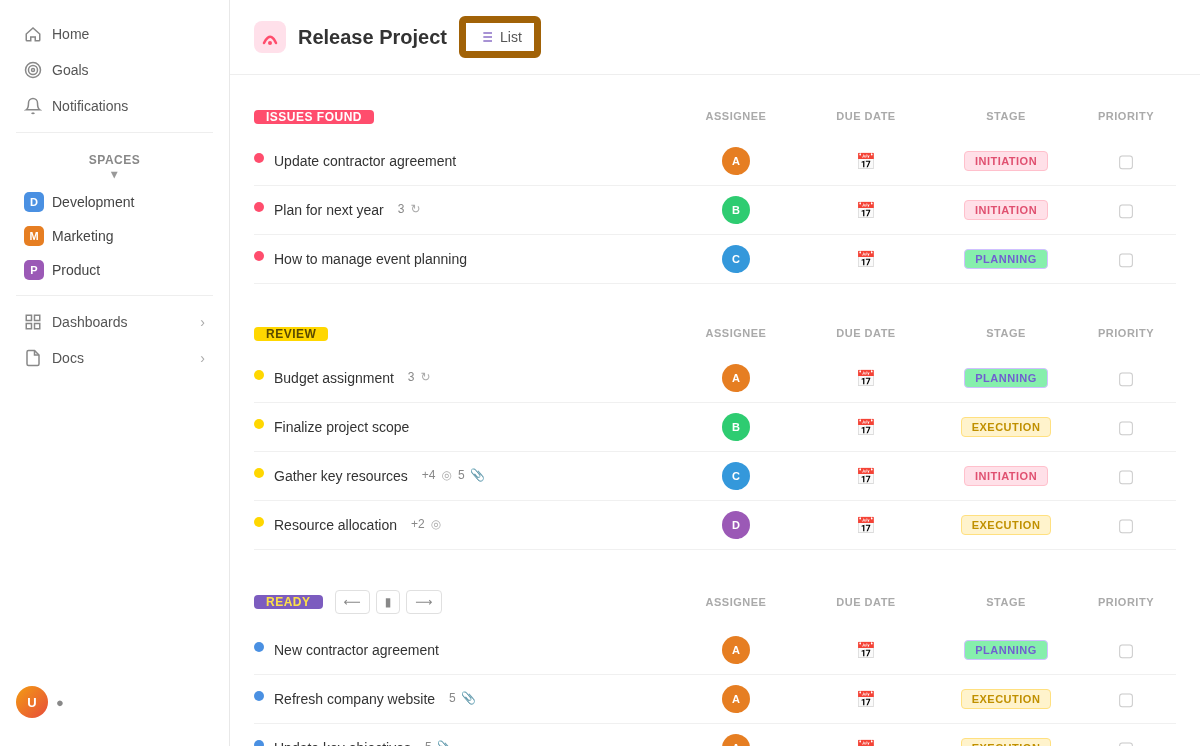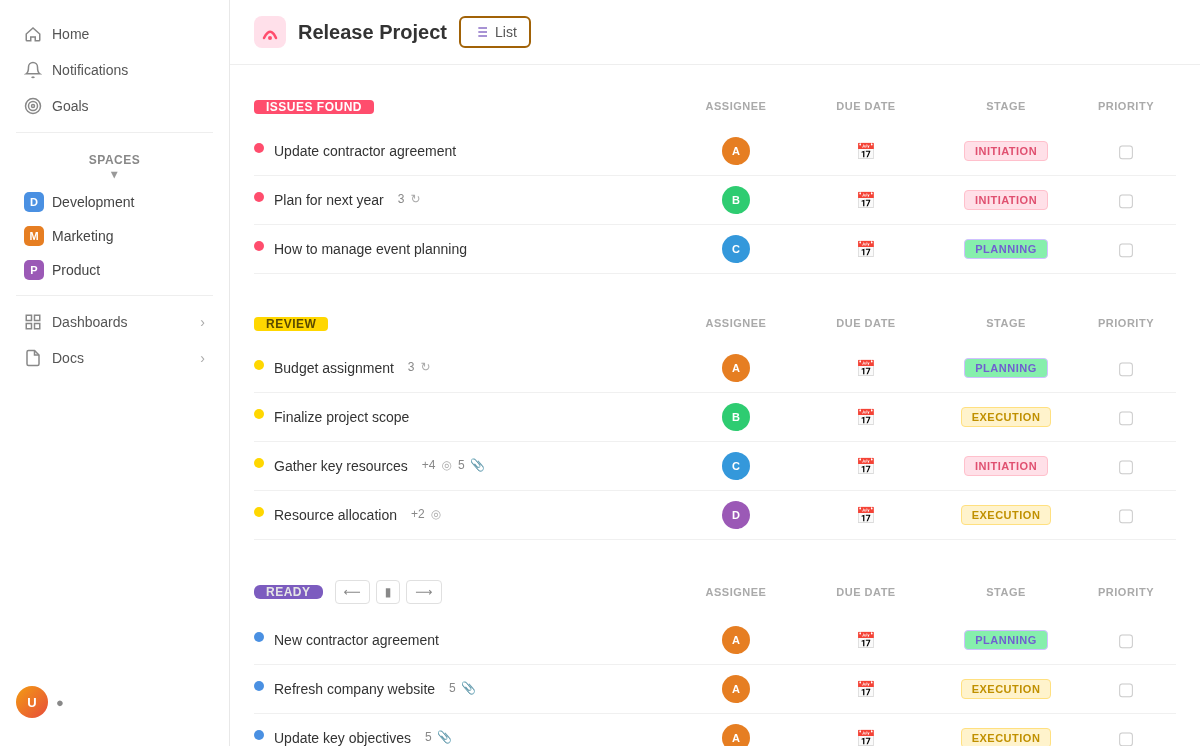--- a/index.html
+++ b/index.html
@@ -19,32 +19,32 @@
     .everything-icon { width: 20px; height: 20px; }
     .bold-text { font-weight: 400; }
     .section-divider { height: 1px; background: #eee; margin: 8px 16px; }
     .expand-icon { color: #999; font-size: 12px; }
 
     
     .main { flex: 1; overflow-y: auto; background: #fff; }
     .top-bar { display: flex; align-items: center; gap: 12px; padding: 16px 24px; border-bottom: 1px solid #eee; background: #fff; position: sticky; top: 0; z-index: 10; }
     .project-icon { width: 32px; height: 32px; }
     .project-title { font-size: 20px; font-weight: 700; color: #333; }
-    .view-btn { display: flex; align-items: center; gap: 6px; padding: 6px 12px; border-radius: 6px; border: 2px solid #a16207; background: #fff; cursor: pointer; font-size: 14px; color: #555; }
+    .view-btn { display: flex; align-items: center; gap: 6px; padding: 6px 12px; border-radius: 6px; border: 7px solid #a16207; background: #fff; cursor: pointer; font-size: 14px; color: #555; }
 
     
     .content { padding: 24px; }
 
     
     .group-section { margin-bottom: 32px; }
     .group-header { display: grid; grid-template-columns: 1fr 120px 140px 140px 100px; align-items: center; padding: 8px 0; margin-bottom: 4px; }
     .group-badge { display: inline-flex; align-items: center; padding: 0 12px; border-radius: 4px; font-size: 12px; font-weight: 700; letter-spacing: 0.5px; text-transform: uppercase; }
     .badge-issues { background: #ff4d6d; color: #fff; }
     .badge-review { background: #ffd700; color: #5a4a00; }
-    .badge-ready { background: #7c5cbf; color: #e5e5e5; border-radius: 6px; }
+    .badge-ready { background: #7c5cbf; color: #fde047; }
 
     .group-col-label { font-size: 11px; color: #aaa; font-weight: 600; text-transform: uppercase; letter-spacing: 0.5px; text-align: center; }
 
     
     .task-row { display: grid; grid-template-columns: 1fr 120px 140px 140px 100px; align-items: center; padding: 10px 0; border-bottom: 1px solid #f0f0f0; }
     .task-left { display: flex; align-items: flex-start; gap: 10px; }
     .task-dot { width: 10px; height: 10px; border-radius: 50%; flex-shrink: 0; }
     .dot-red { background: #ff4d6d; }
     .dot-yellow { background: #ffd700; }
     .dot-blue { background: #4a90e2; }
@@ -82,31 +82,31 @@
 <aside class="sidebar">
 
   <div class="nav-item">
     <svg class="nav-icon" viewBox="0 0 24 24" fill="none" stroke="#888" stroke-width="2">
       <path d="M3 12L12 4l9 8v8a1 1 0 01-1 1h-5v-5h-6v5H4a1 1 0 01-1-1z"></path>
     </svg>
     <span>Home</span>
   </div>
   <div class="nav-item">
     <svg class="nav-icon" viewBox="0 0 24 24" fill="none" stroke="#888" stroke-width="2">
-      <path d="M18 8a6 6 0 10-12 0c0 7-3 9-3 9h18s-3-2-3-9M13.73 21a2 2 0 01-3.46 0"></path>
-    </svg>
-    <span>Notifications</span>
-  </div>
-  <div class="nav-item">
-    <svg class="nav-icon" viewBox="0 0 24 24" fill="none" stroke="#888" stroke-width="2">
       <circle cx="12" cy="12" r="10"></circle>
         <circle cx="12" cy="12" r="6"></circle>
         <circle cx="12" cy="12" r="2"></circle>
     </svg>
     <span>Goals</span>
+  </div>
+  <div class="nav-item">
+    <svg class="nav-icon" viewBox="0 0 24 24" fill="none" stroke="#888" stroke-width="2">
+      <path d="M18 8a6 6 0 10-12 0c0 7-3 9-3 9h18s-3-2-3-9M13.73 21a2 2 0 01-3.46 0"></path>
+    </svg>
+    <span>Notifications</span>
   </div>
 
   <div class="section-divider"></div>
 
   <div class="spaces-header">
     <span>Spaces</span>
     <span class="expand-icon">▾</span>
   </div>
 
 

